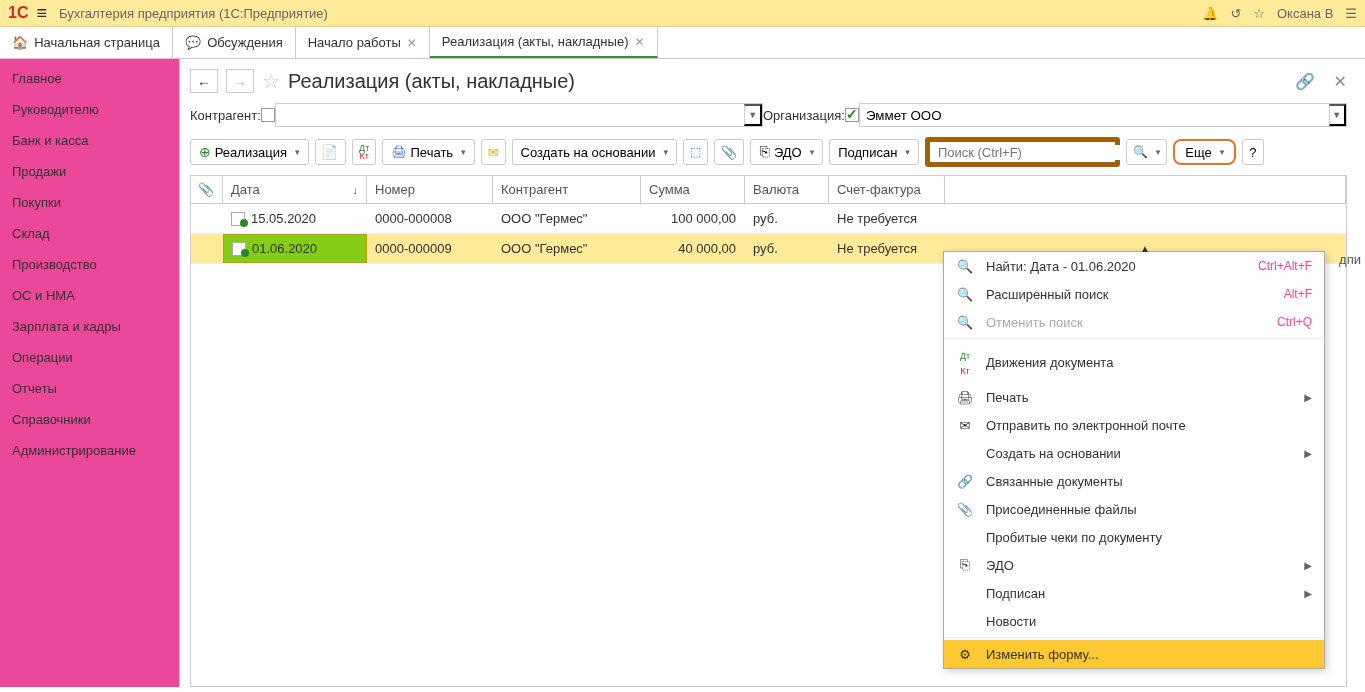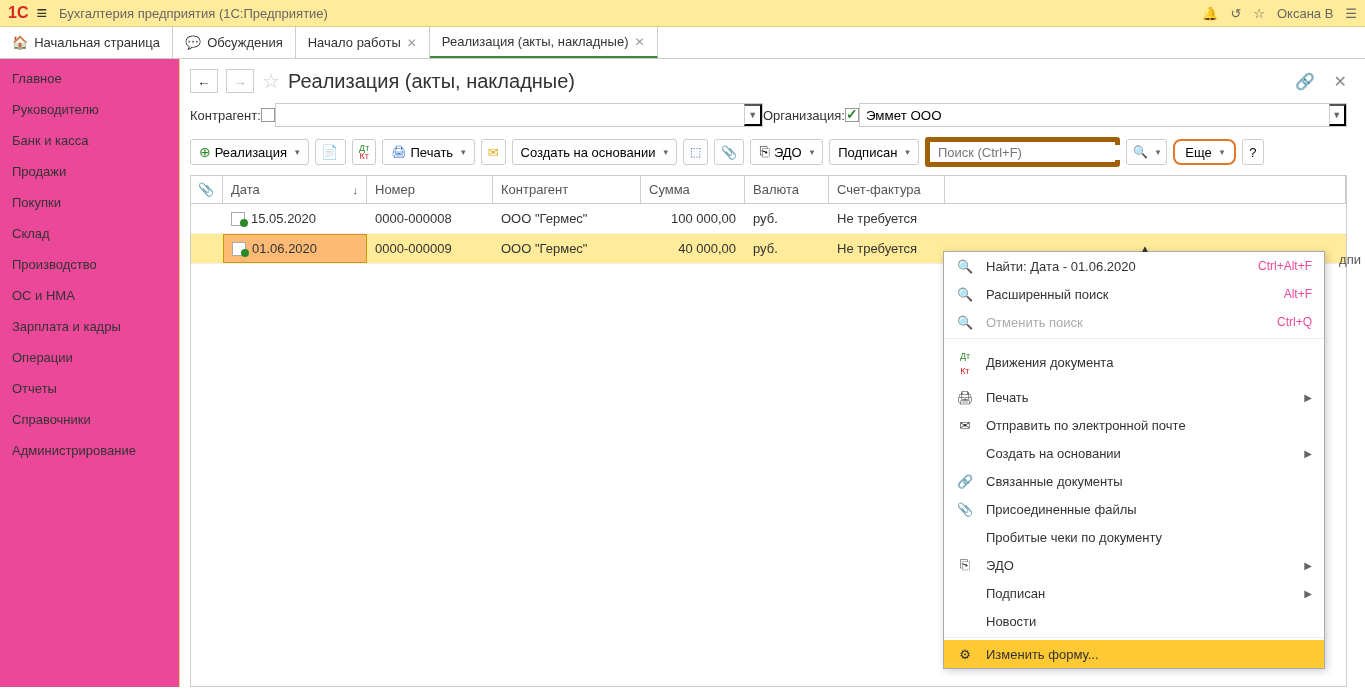--- a/index.html
+++ b/index.html
@@ -66,21 +66,21 @@
 
 
 .table { border: 1px solid #ccc; flex: 1; display: flex; flex-direction: column; overflow: hidden; }
 .thead { display: flex; background: #fff; border-bottom: 1px solid #ccc; height: 28px; }
 .th { border-right: 1px solid #ccc; padding: 4px 8px; display: flex; align-items: center; color: #555; position: relative; }
 .th .sort { margin-left: auto; font-size: 11px; }
 .tbody { flex: 1; overflow: auto; }
 .tr { display: flex; height: 30px; border-bottom: 1px solid #eee; }
 .tr.selected { background: #ffeb99; }
 .td { border-right: 1px solid transparent; padding: 4px 8px; display: flex; align-items: center; }
-.tr.selected .td.date-cell { background: #fdba74; border: 1px solid #cc9900; }
+.tr.selected .td.date-cell { background: #84cc16; border: 1px solid #cc9900; }
 .col-attach { width: 32px; justify-content: center; }
 .col-date { width: 144px; }
 .col-num { width: 126px; }
 .col-contr { width: 148px; }
 .col-sum { width: 104px; justify-content: flex-end; }
 .col-curr { width: 84px; }
 .col-invoice { width: 116px; }
 .col-rest { flex: 1; }
 .doc-icon { width: 14px; height: 14px; background: #fff; border: 1px solid #aaa; display: inline-block; margin-right: 6px; position: relative; }
 .doc-icon::after { content: ""; position: absolute; right: -4px; bottom: -2px; width: 8px; height: 8px; background: #2a8a2a; border-radius: 50%; }

